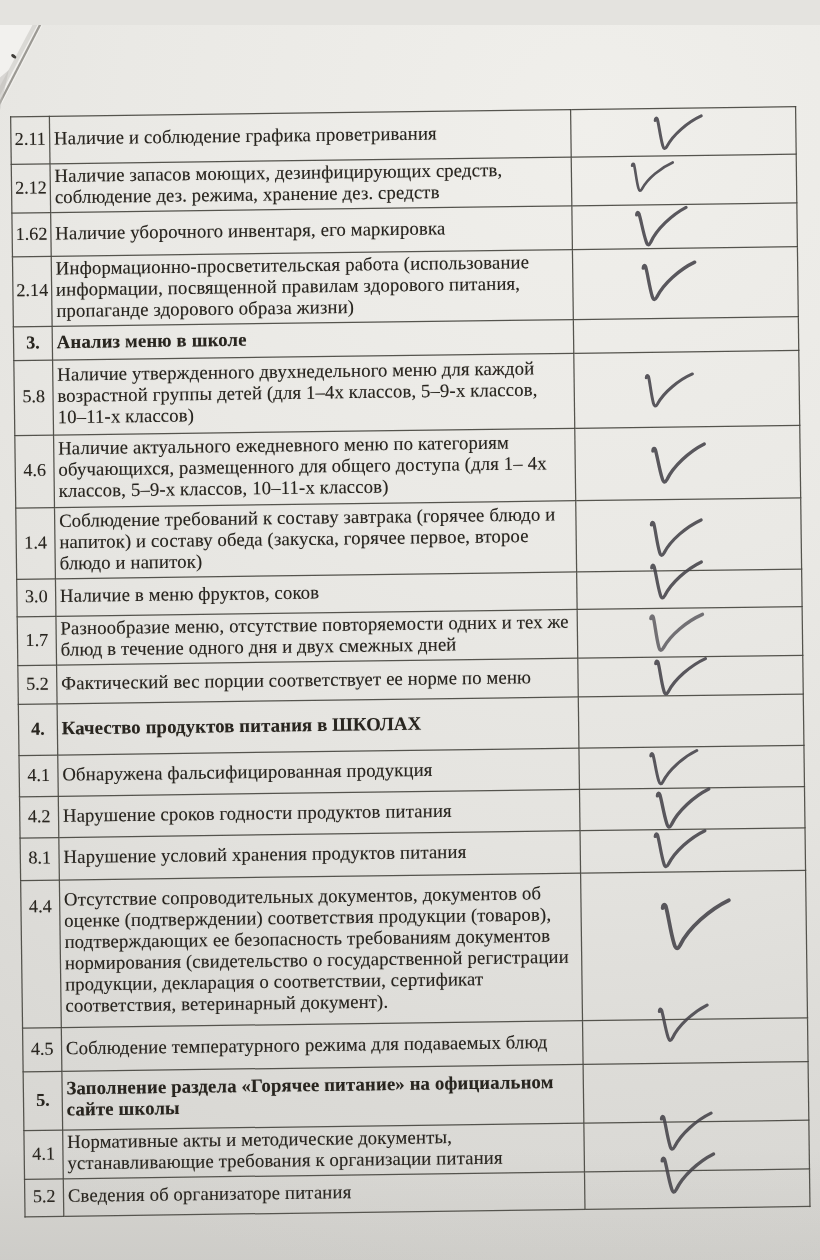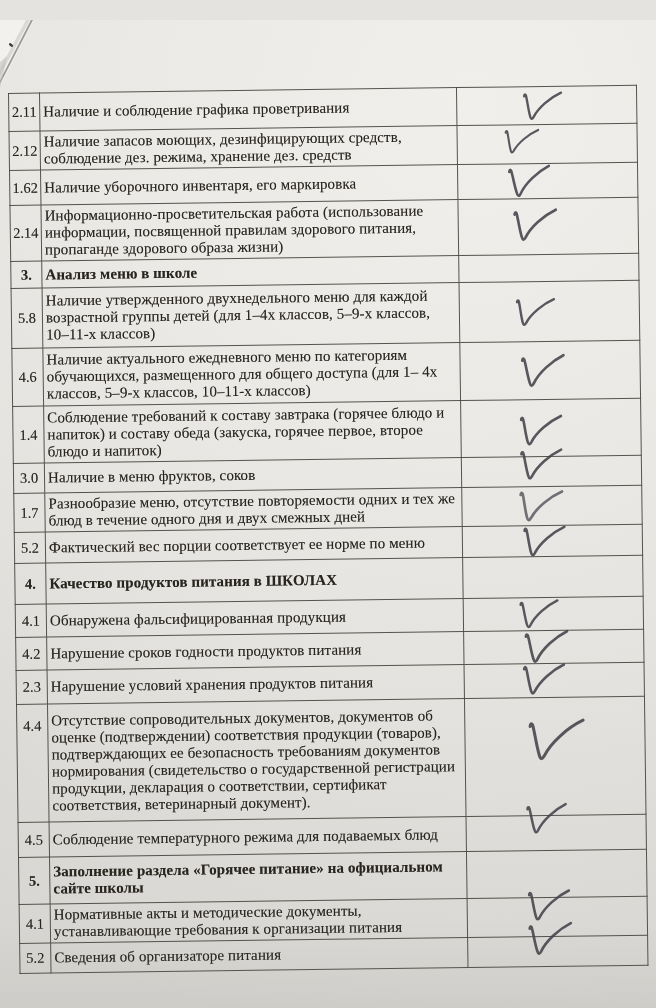--- a/index.html
+++ b/index.html
@@ -214,21 +214,21 @@
     <td class="txt">Нарушение сроков годности продуктов питания</td>
     <td class="chk">
             <div class="check-wrap" style="left: 52px; top: -1.80769px; width: 56px; height: 36.6154px; transform: rotate(-5deg); opacity: 0.88;">
               <svg viewBox="0 0 52 34">
                 <path d="M10 5.5 C10.2 3.6 11.3 2.9 11.9 4.7 C12.9 9.5 13.3 19.5 14.9 26.8 C15.5 29.8 16.6 30.3 18.3 27.7 C24 18.2 37 8.6 48.5 4.2" fill="none" stroke="#45434a" stroke-width="2.5" stroke-linecap="round"></path>
               </svg>
             </div>
           </td>
   </tr>
         <tr class="r14" style="height: 34px;">
-    <td class="num">2.3</td>
+    <td class="num">8.1</td>
     <td class="txt">Нарушение условий хранения продуктов питания</td>
     <td class="chk">
             <div class="check-wrap" style="left: 50px; top: -1.65385px; width: 54px; height: 35.3077px; transform: rotate(-4deg); opacity: 0.88;">
               <svg viewBox="0 0 52 34">
                 <path d="M10 5.5 C10.2 3.6 11.3 2.9 11.9 4.7 C12.9 9.5 13.3 19.5 14.9 26.8 C15.5 29.8 16.6 30.3 18.3 27.7 C24 18.2 37 8.6 48.5 4.2" fill="none" stroke="#45434a" stroke-width="2.5" stroke-linecap="round"></path>
               </svg>
             </div>
           </td>
   </tr>
         <tr class="r15" style="height: 118px;">

